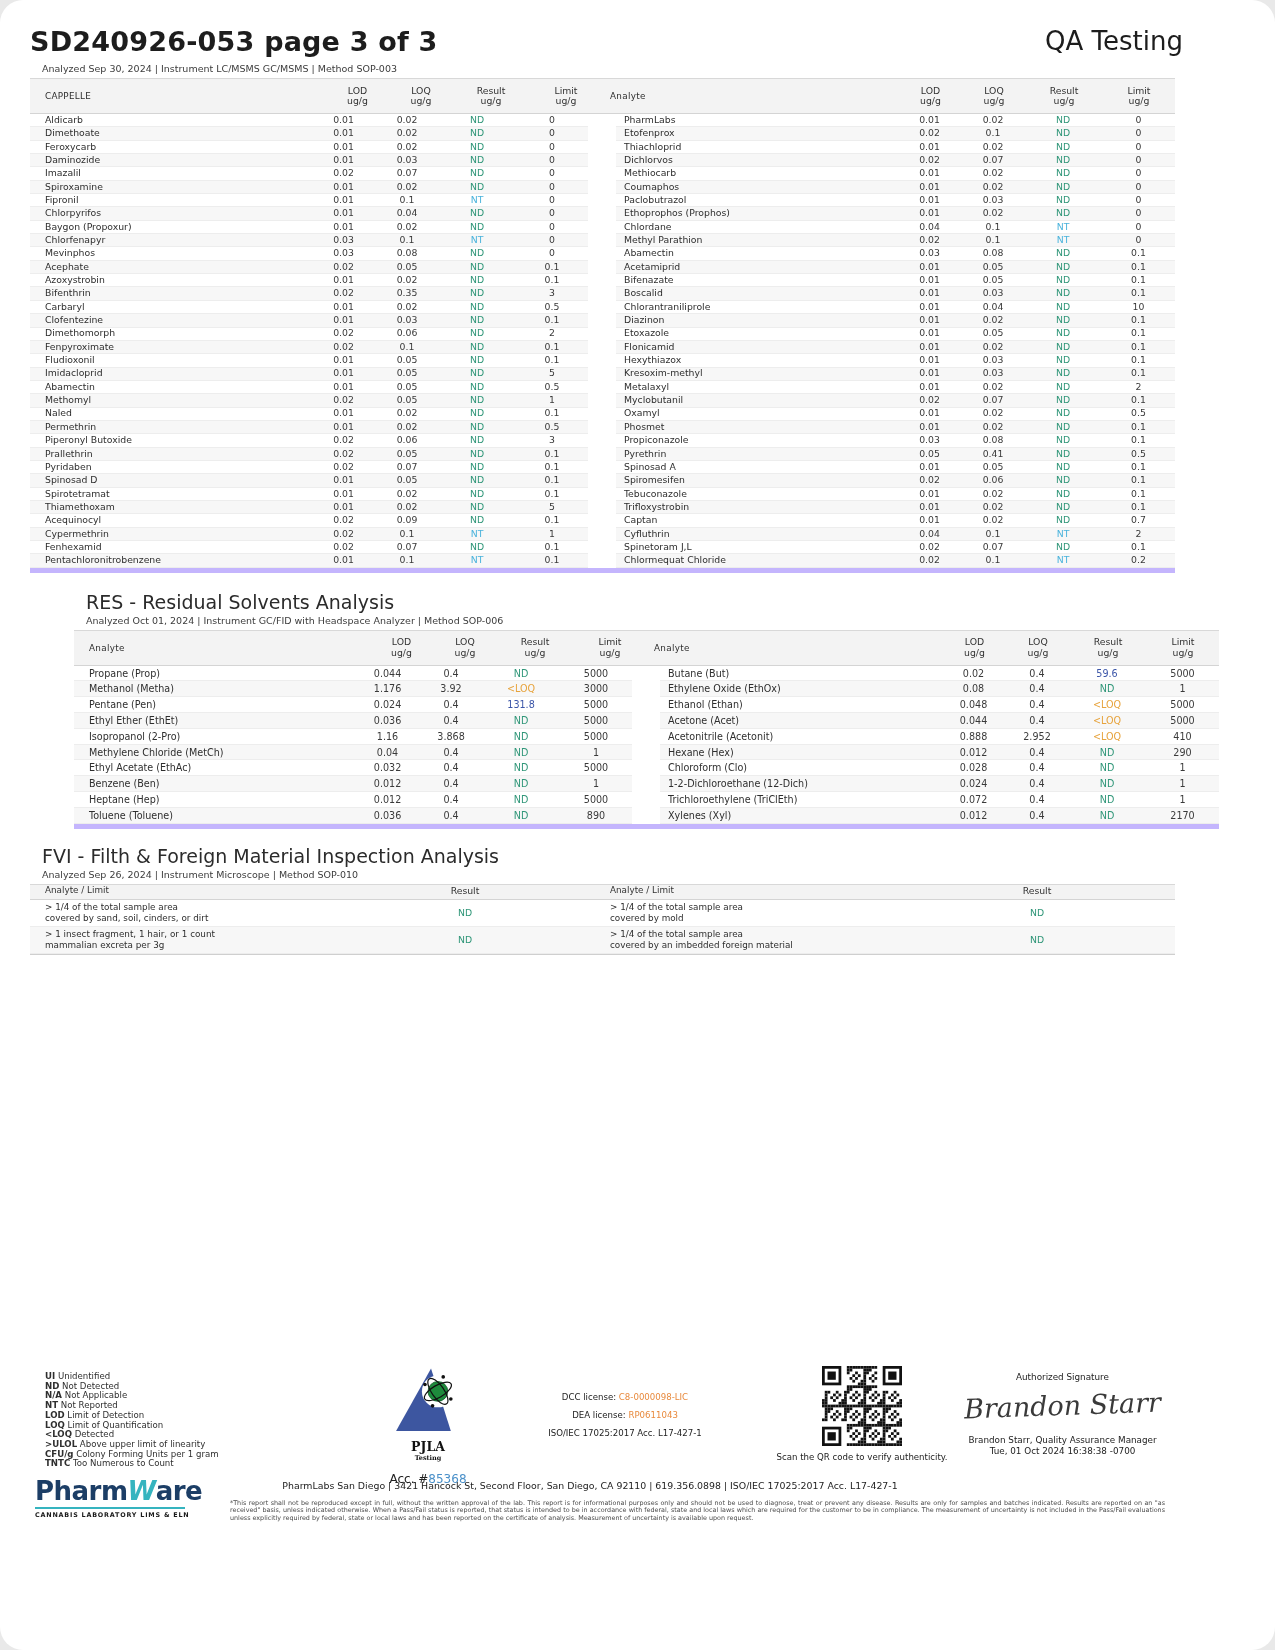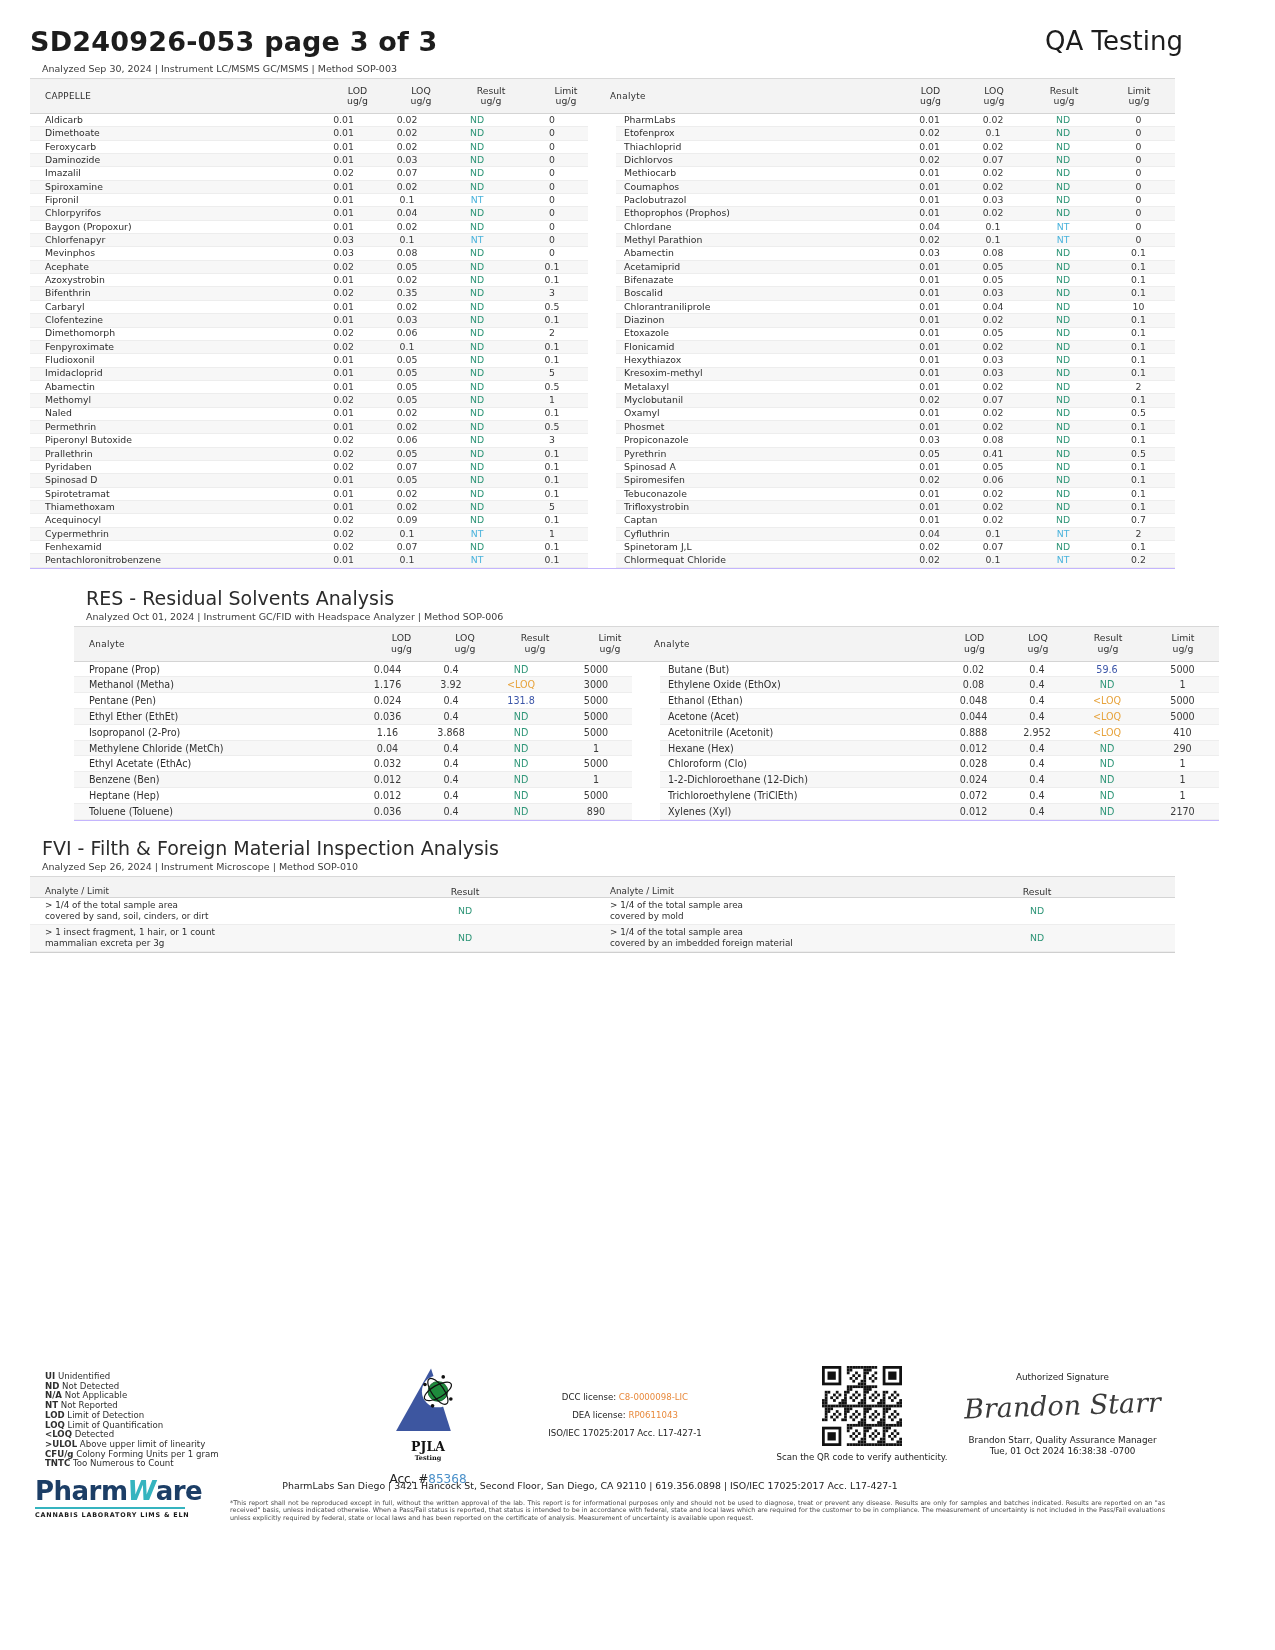--- a/index.html
+++ b/index.html
@@ -1,35 +1,35 @@
 <!DOCTYPE html>
 <html><head>
 <meta charset="utf-8">
 <style>
   * { margin:0; padding:0; box-sizing:border-box; }
   html,body { background:#e9e9e9; }
   body { font-family:"DejaVu Sans","Liberation Sans",sans-serif; color:#2e2e2e; }
-  .page { position:relative; width:1275px; height:1650px; background:#fff; margin:0 auto; overflow:hidden; }
+  .page { position:relative; width:1275px; height:1650px; background:#fff; margin:0 auto; overflow:hidden;border-radius:23px; }
 
   
   .top-bar { display:flex; justify-content:space-between; align-items:flex-start; padding:26px 92px 0 30px; }
   .report-title { font-size:27px; font-weight:600; letter-spacing:0.2px; color:#1d1d1d; }
   .qa-title { font-size:26px; font-weight:400; color:#1d1d1d; }
 
   
   .section-title { margin:10px 0 2px 42px; font-size:19px; font-weight:500; color:#2b2b2b; }
   .section-meta { margin:2px 0 4px 42px; font-size:9.5px; color:#3c3c3c; }
   .pes-block { margin-top:6px; }
   .res-block { margin-top:18px;padding-left:44px; }
   .fvi-block { margin-top:16px; }
 
   
   .dtable { margin-left:30px; width:1145px; }
   .thead { display:flex; background:#f3f3f3; border-top:1px solid #d8d8d8; border-bottom:1px solid #d4d4d4; height:36px; }
-  .tbody { display:flex; border-bottom:1px solid #c4b5fd;gap:28px; }
+  .tbody { display:flex; border-bottom:5px solid #c4b5fd;gap:28px; }
   .half { display:flex; width:572px; }
   .half + .half { width:573px; }
   .bhalf { width:572px; }
   .bhalf + .bhalf { width:573px; }
   .c { font-size:9.3px; }
   .ca { flex:1; padding-left:15px; overflow:hidden; white-space:nowrap; text-align:left; }
   .half + .half .ca, .bhalf + .bhalf .ca { padding-left:8px; }
   .cn1 { width:65px; text-align:center; }
   .cn2 { width:62px; text-align:center; }
   .crs { width:78px; text-align:center; }
@@ -43,21 +43,21 @@
   .res-rows .c { font-size:9.6px; }
   .num { color:#3a3a3a; }
   .res { font-weight:500; }
   .r-nd { color:#2f9678; }
   .r-nt { color:#4ab3dc; }
   .r-loq { color:#e7a33c; }
   .r-num { color:#3b55a8; }
 
   
   .fvi-table { margin-left:30px; width:1145px; }
-  .fvi-head { display:flex; background:#f3f3f3; border-top:1px solid #d8d8d8; border-bottom:1px solid #d4d4d4; height:22px; align-items:flex-end; font-size:9px; color:#333; }
+  .fvi-head { display:flex; background:#f3f3f3; border-top:1px solid #d8d8d8; border-bottom:1px solid #d4d4d4; height:16px; align-items:flex-start; font-size:9px; color:#333; }
   .fvi-body { border-bottom:1px solid #cfcfcf; }
   .fvi-row { display:flex; height:27px; align-items:center; border-bottom:1px solid #ededed; }
   .fvi-row.alt { background:#f7f7f7; }
   .fhalf { display:flex; width:572px; align-items:center; }
   .fhalf + .fhalf { width:573px; }
   .fl { width:360px; padding-left:15px; font-size:8.8px; line-height:10.5px; }
   .fhalf + .fhalf .fl { padding-left:8px; }
   .fres { width:150px; text-align:center; font-size:9.3px; }
 
   

